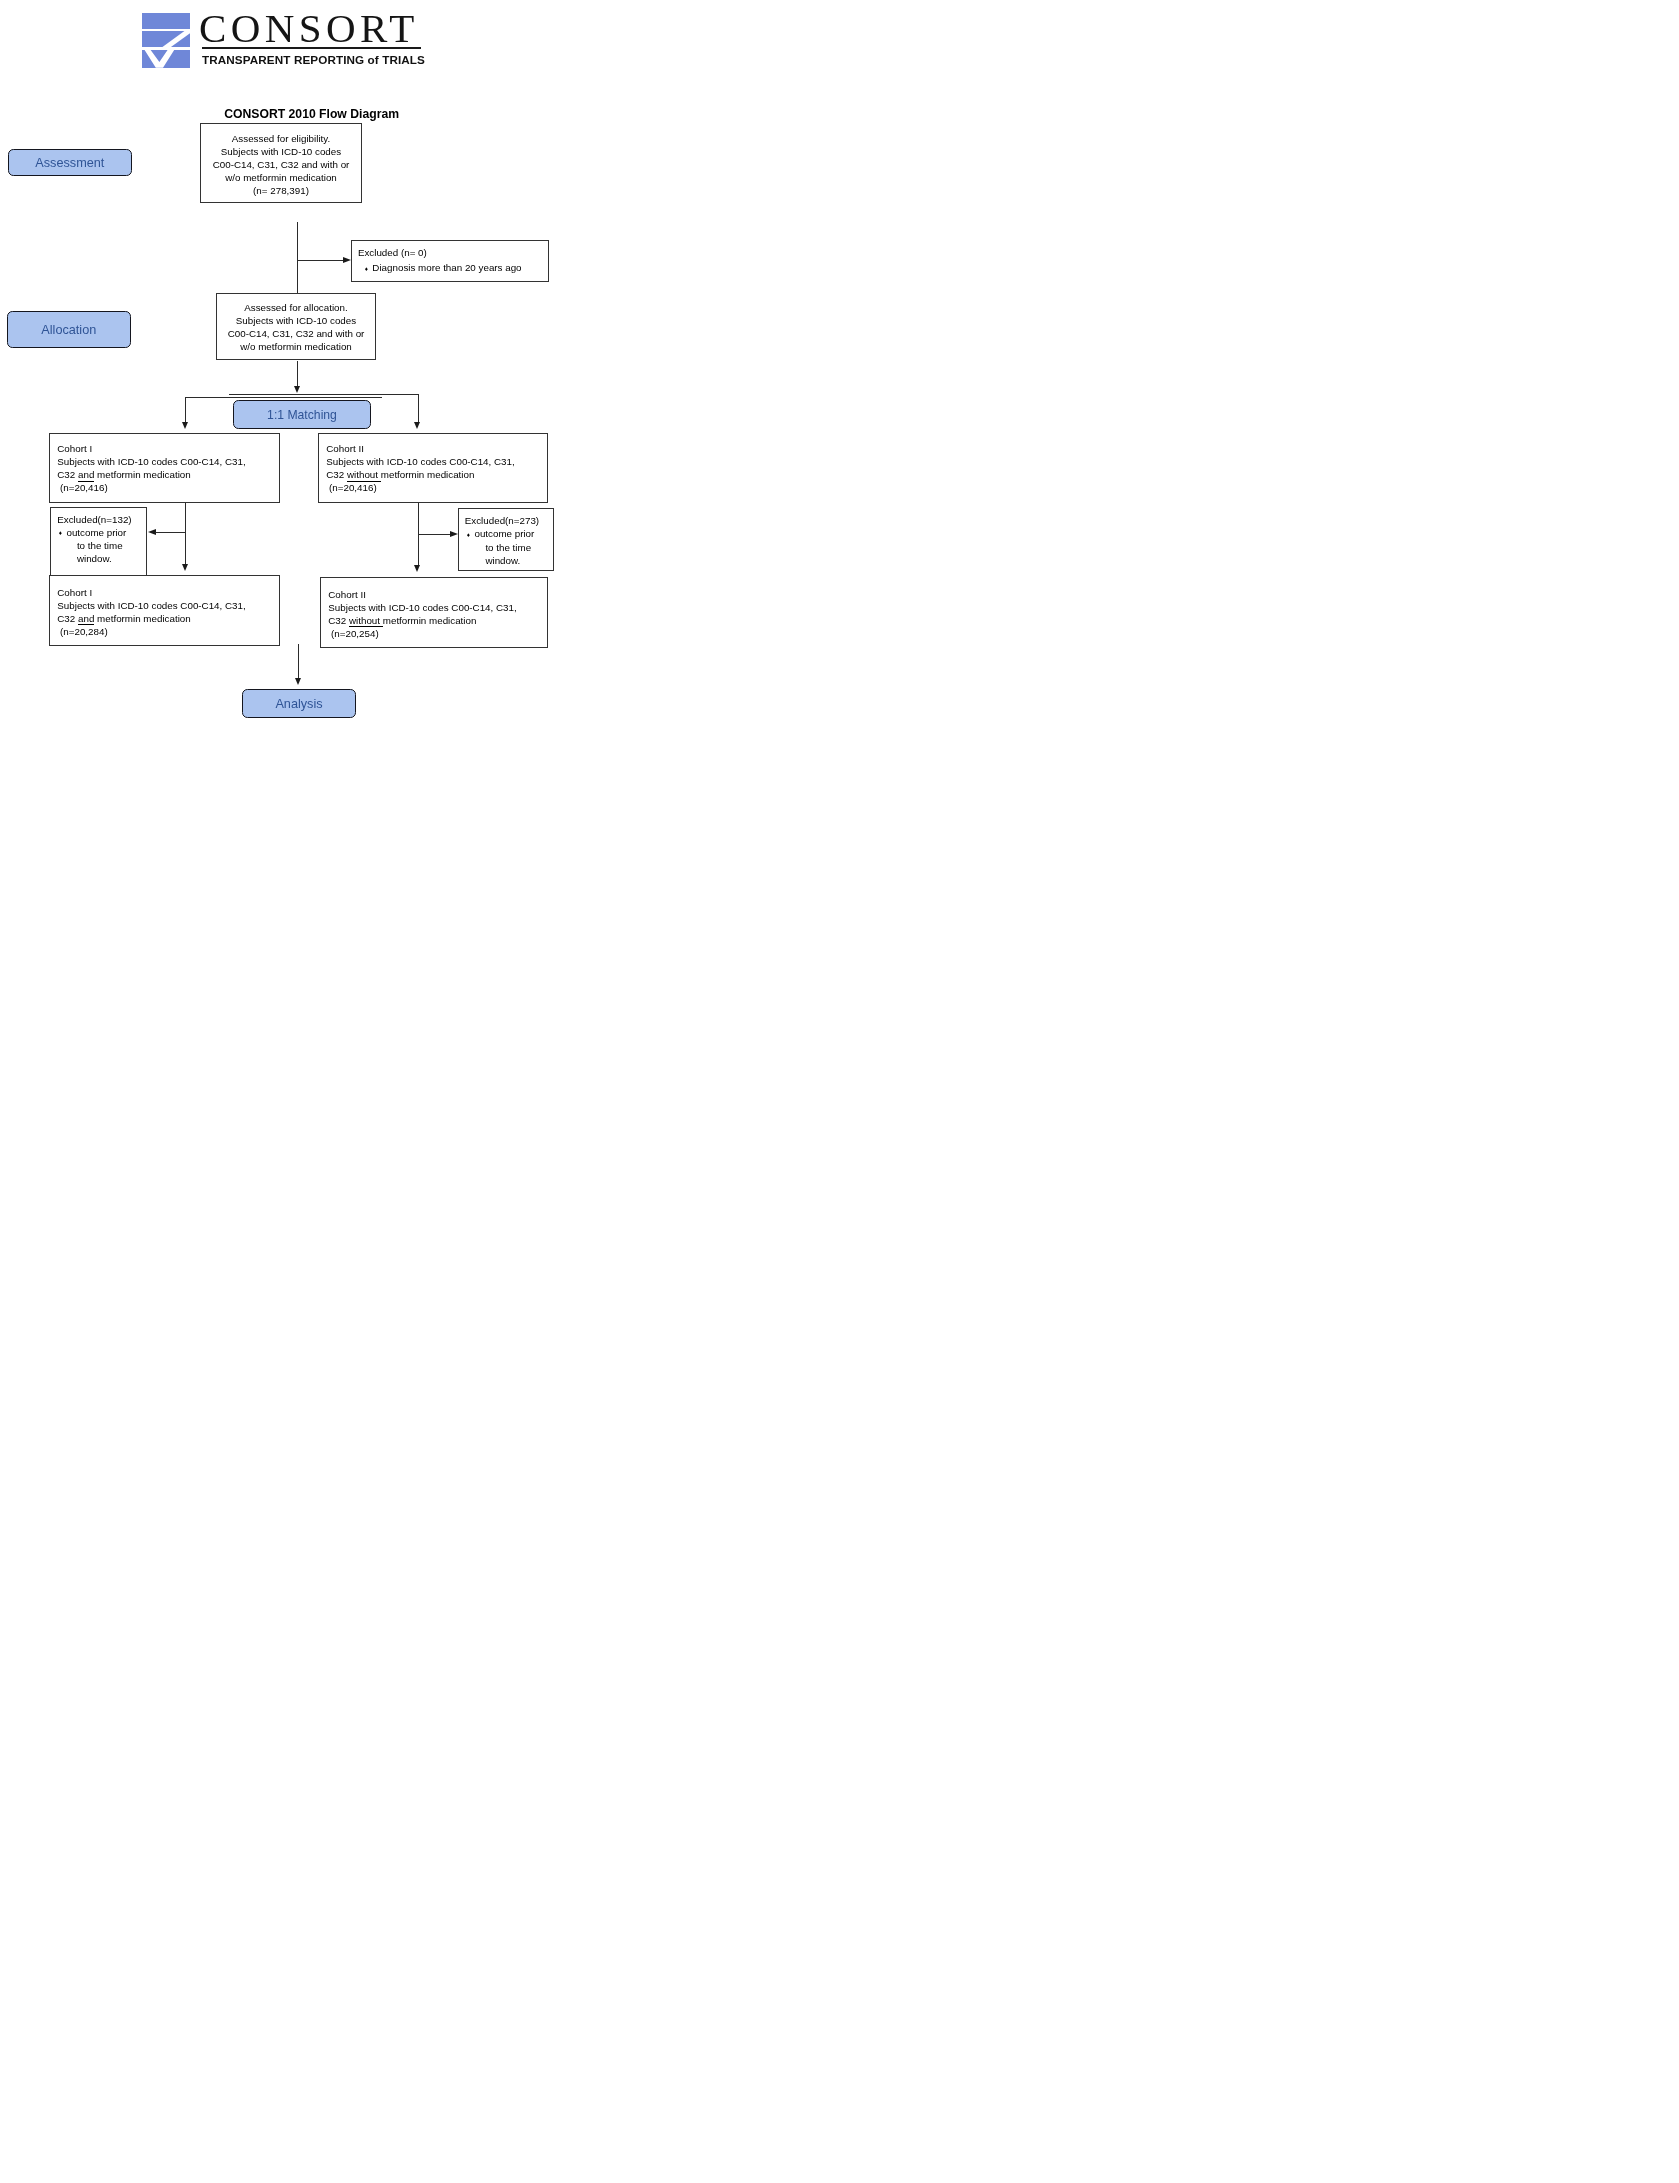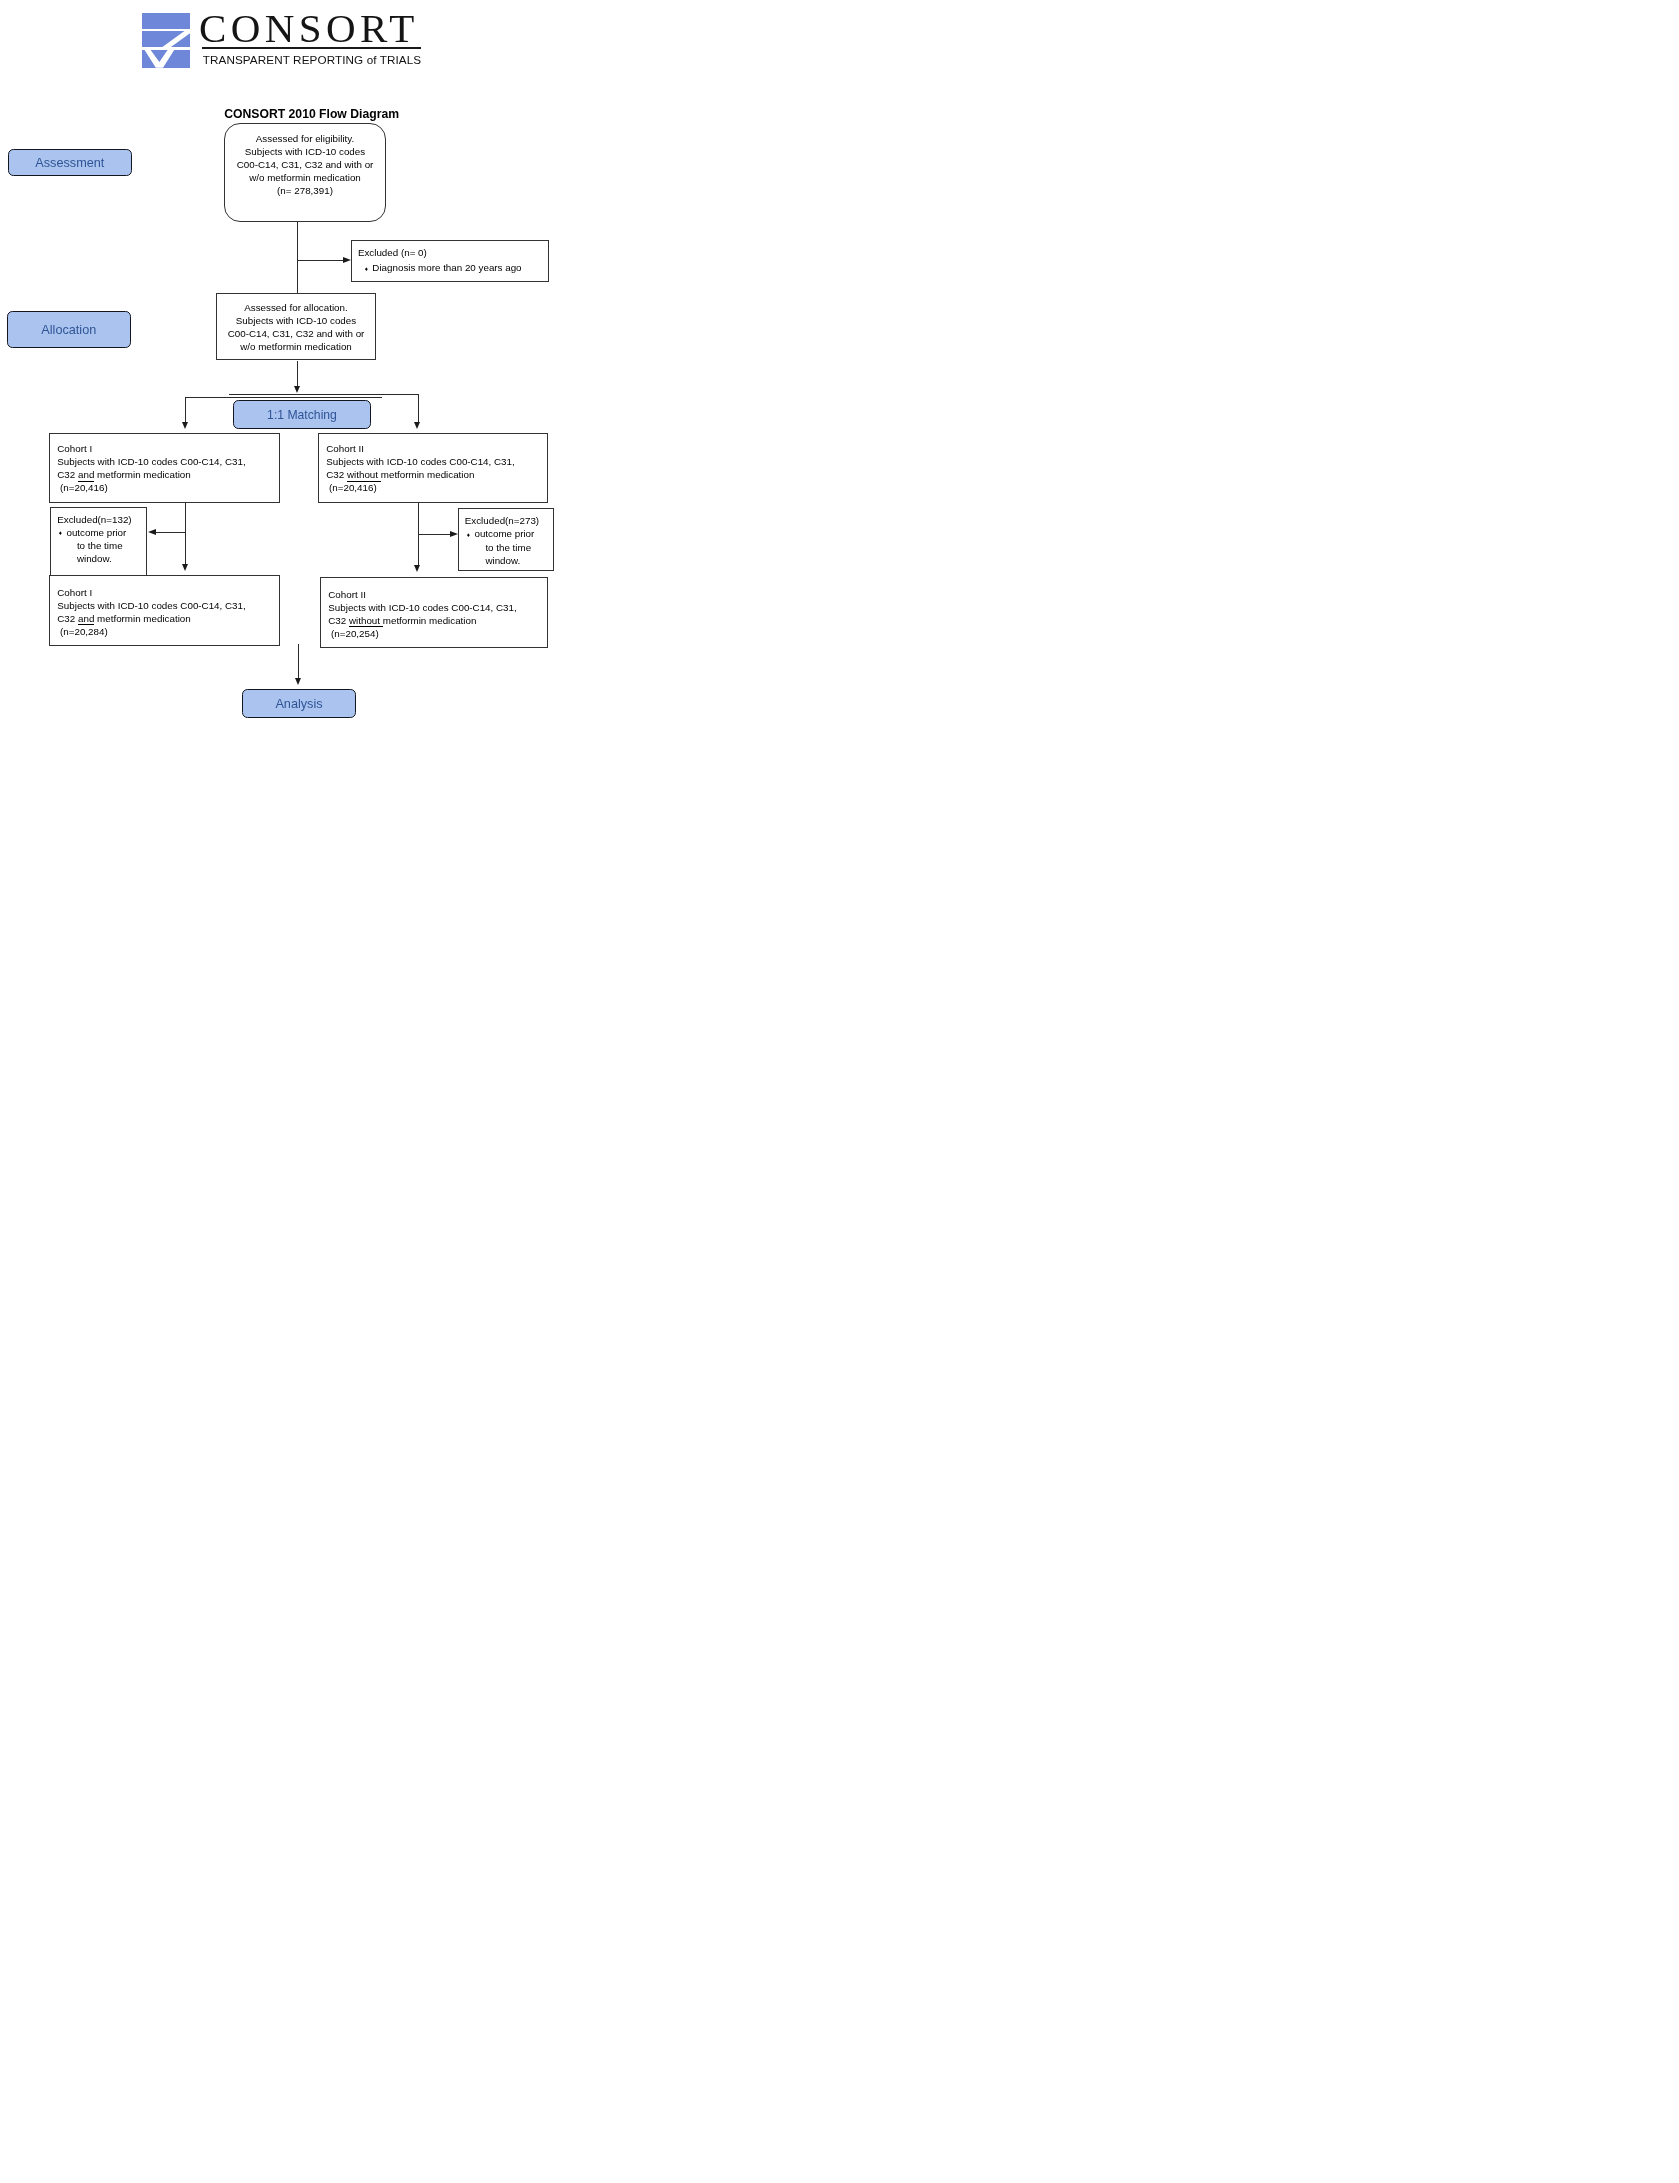--- a/index.html
+++ b/index.html
@@ -9,21 +9,21 @@
   
   .logo-band{position:absolute;left:0;width:48px;background:#6f87d8;}
   .logo-stripe{position:absolute;width:34px;height:4.9px;background:#fff;transform:rotate(-36deg);
                right:-3.9px;top:5.9px;}
   .logo-check{position:absolute;left:2.4px;top:0;width:30px;height:18px;background:#fff;
               clip-path:polygon(0 0,20% 0,50% 68%,78% 0,100% 0,62% 100%,38% 100%);}
   #logo-mark{position:absolute;left:142px;top:12.7px;width:48px;height:55px;}
   #wordmark{position:absolute;left:199px;top:7.8px;width:225px;font-family:Liberation Serif, serif;
             font-size:41px;line-height:41px;letter-spacing:4.4px;color:#151515;white-space:nowrap;}
   #logo-rule{position:absolute;left:202px;top:47px;width:219px;height:2px;background:#1a1a1a;}
-  #tagline{position:absolute;left:202px;top:53px;width:220px;font-size:11.7px;font-weight:normal;
+  #tagline{position:absolute;left:202px;top:53px;width:220px;font-size:11.7px;font-weight:bold;
            letter-spacing:0.1px;color:#111;white-space:nowrap;text-align:center;}
 
   
   #diagram-title{position:absolute;left:184px;top:107px;width:215px;text-align:right;
                  font-size:12.2px;font-weight:bold;color:#000;}
 
   
   .fbox{position:absolute;background:#fff;border:1px solid #333;box-sizing:border-box;}
   .fbox .bline{white-space:pre-wrap;font-size:9.8px;line-height:13px;}
   .center .bline{text-align:center;}
@@ -59,21 +59,21 @@
     <div class="logo-band" style="top:37px;height:18px;overflow:hidden;">
       <div class="logo-check"></div>
     </div>
   </div>
   <div id="wordmark">CONSORT</div>
   <div id="logo-rule"></div>
   <div id="tagline">TRANSPARENT REPORTING of TRIALS</div>
 
   <div id="diagram-title">CONSORT 2010 Flow Diagram</div>
 
-  <div class="fbox center" style="left:224px;top:123px;width:162px;height:99px;padding-top:8.3px;border-radius:16px;">
+  <div class="fbox center" style="left:200px;top:123px;width:162px;height:80px;padding-top:8.3px;">
     <div class="bline">Assessed for eligibility.</div>
     <div class="bline">Subjects with ICD-10 codes</div>
     <div class="bline">C00-C14, C31, C32 and with or</div>
     <div class="bline">w/o metformin medication</div>
     <div class="bline">(n= 278,391)</div>
   </div>
 
   <div class="pill" style="left:7.8px;top:149px;width:124px;height:27px;font-size:12.7px;">
     <span>Assessment</span>
   </div>

